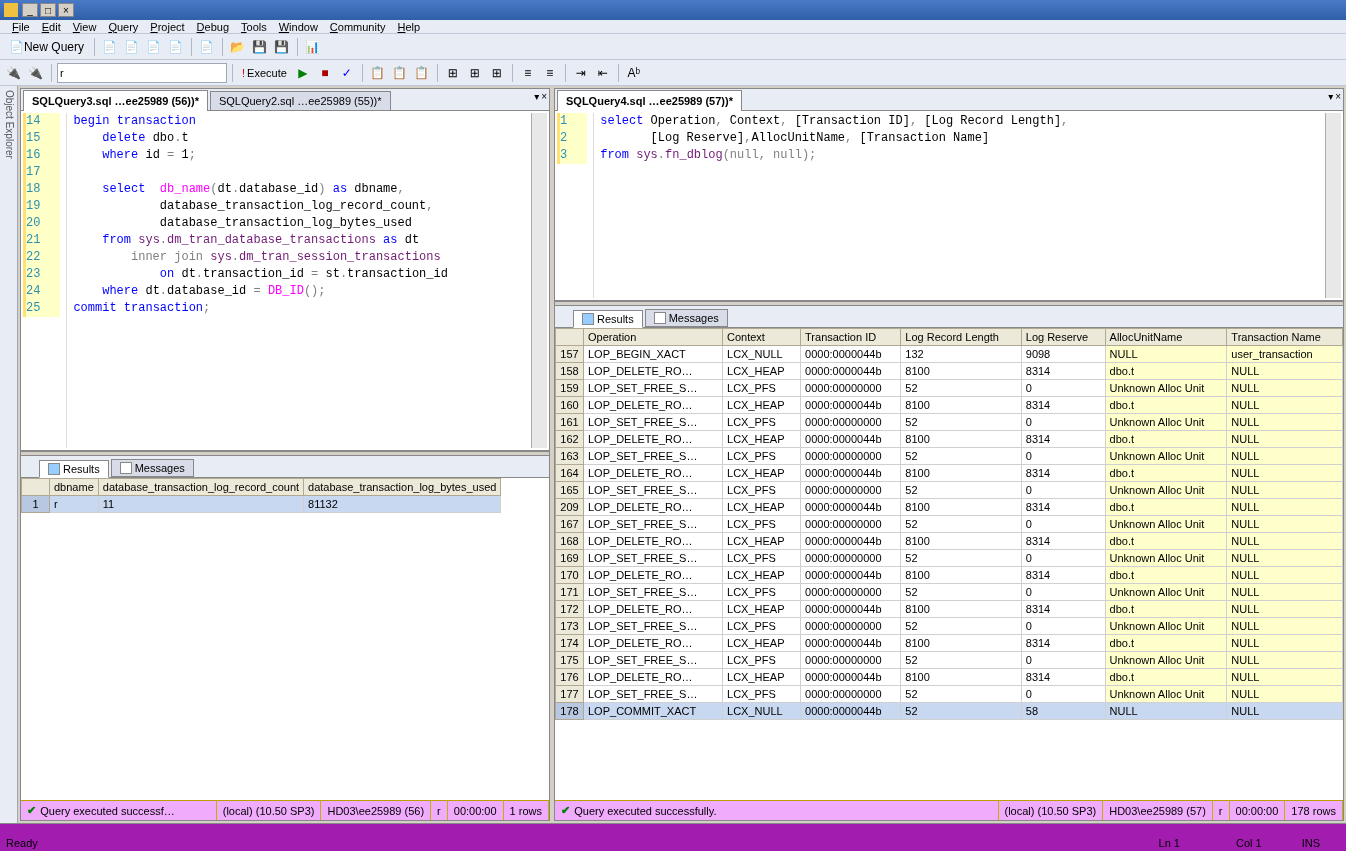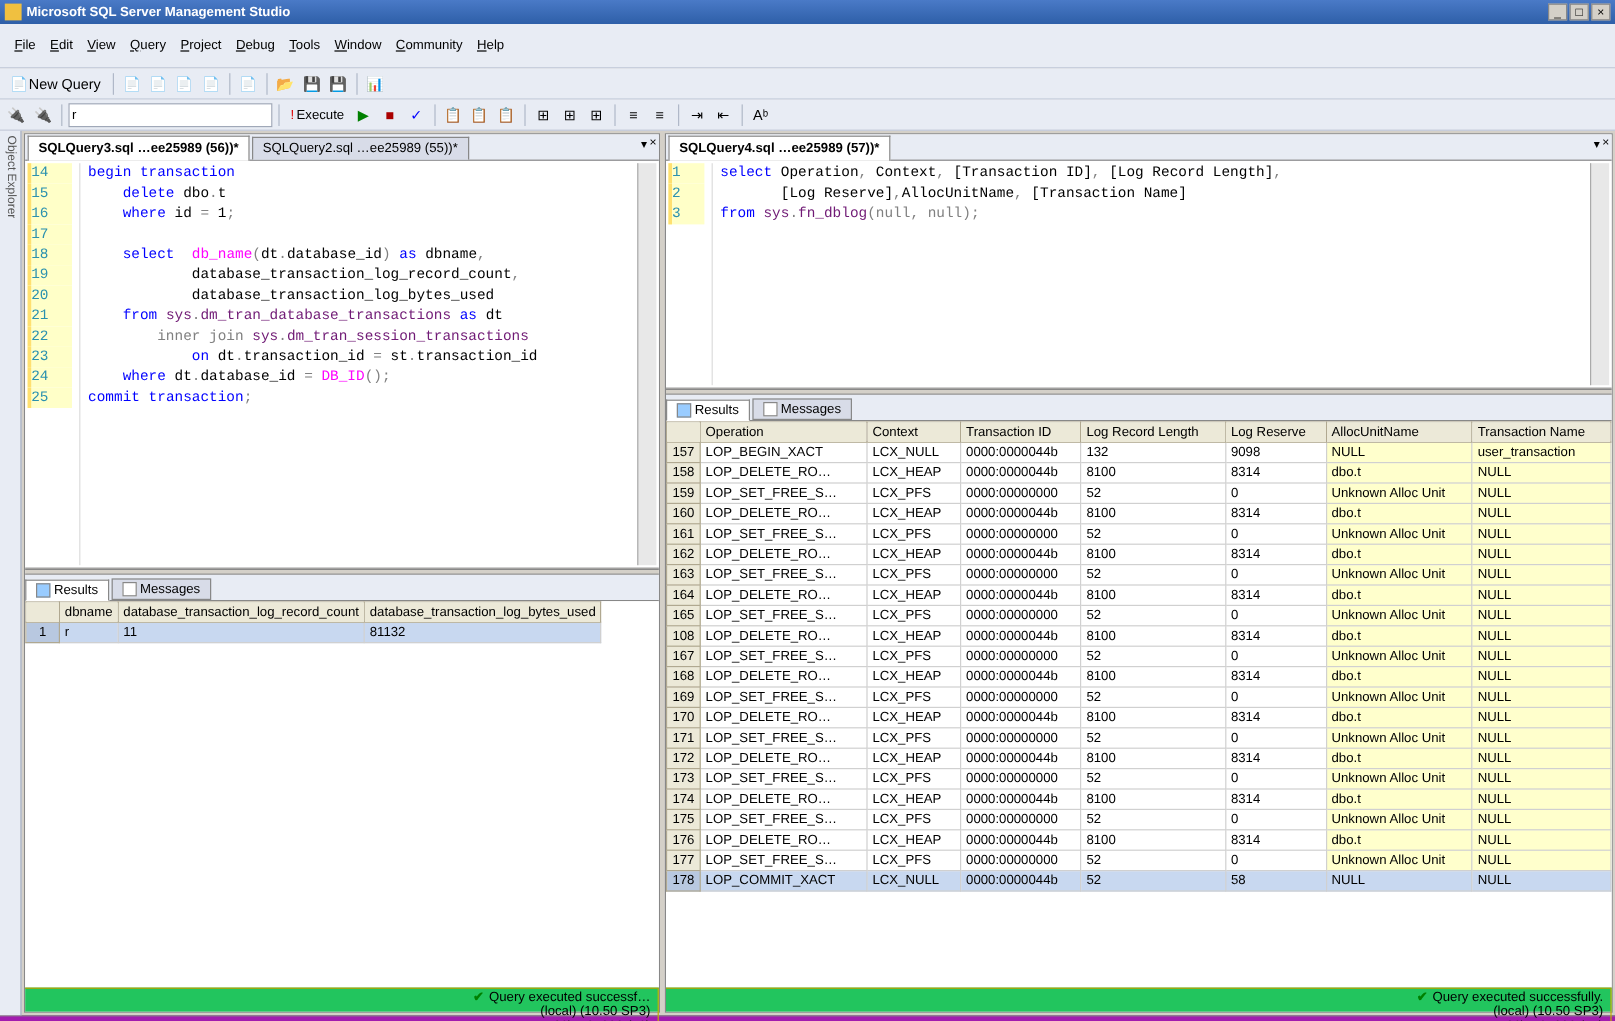--- a/index.html
+++ b/index.html
@@ -2,21 +2,21 @@
 <html><head>
 <meta charset="utf-8">
 <style>
 * { box-sizing: border-box; margin: 0; padding: 0; }
 body { font-family: Tahoma, Arial, sans-serif; font-size: 11px; background: #d4d0c8; overflow: hidden; width: 1346px; height: 851px; }
 .titlebar { background: linear-gradient(to bottom, #4a7ac7, #2e5fa8); height: 20px; display: flex; align-items: center; padding: 0 4px; }
 .titlebar-icon { width: 14px; height: 14px; background: #f0c040; margin-right: 4px; }
 .titlebar-text { color: #fff; font-weight: bold; font-size: 11px; flex: 1; }
 .titlebar-btns { display: flex; gap: 2px; }
 .titlebar-btn { width: 16px; height: 14px; background: #d4d0c8; border: 1px solid #888; font-size: 10px; display:flex;align-items:center;justify-content:center; }
-.menubar { background: #e8ecf4; height: 37px; display: flex; align-items: center; padding: 2px 6px; border-bottom: 1px solid #c0c8d8; }
+.menubar { background: #e8ecf4; height: 14px; display: flex; align-items: center; padding: 2px 6px; border-bottom: 1px solid #c0c8d8; }
 .menu-item { padding: 2px 6px; cursor: default; }
 .menu-item u { text-decoration: underline; }
 .toolbar { background: #e8ecf4; height: 26px; display: flex; align-items: center; padding: 2px 4px; border-bottom: 1px solid #c0c8d8; gap: 2px; }
 .tb-btn { width: 20px; height: 20px; border: 1px solid transparent; display:flex;align-items:center;justify-content:center; font-size:12px; }
 .tb-btn.txt { width: auto; padding: 0 4px; }
 .tb-sep { width: 1px; height: 18px; background: #b0b8c8; margin: 0 3px; }
 .tb-combo { height: 20px; border: 1px solid #a0a8b8; background: #fff; width: 170px; font-size: 11px; padding: 0 2px; }
 .tb-execute { display:flex;align-items:center;gap:2px;padding:0 4px; }
 .main-split { display: flex; height: calc(851px - 20px - 22px - 26px - 26px - 20px); }
 .obj-explorer { width: 18px; background: #e8ecf4; border-right: 1px solid #a0a8b8; writing-mode: vertical-rl; text-orientation: mixed; padding: 4px 2px; font-size: 10px; color: #555; }
@@ -27,48 +27,47 @@
 .tab-controls { position:absolute; right:2px; top:2px; display:flex; gap:2px; font-size:10px; }
 .editor { flex: 1; background: #fff; font-family: Consolas, 'Courier New', monospace; font-size: 12px; padding: 2px; overflow: auto; display:flex; border-bottom:1px solid #888; white-space:pre; }
 .gutter { text-align: right; color: #2b91af; padding-right: 6px; user-select:none; border-right:1px solid #ddd; background:#fff; line-height:17px; }
 .gutter-line{background:#ffffc8;border-left:3px solid #ffe070;padding-right:20px;}
 .code { flex: 1; padding-left: 6px; line-height:17px; }
 .kw-blue { color: #0000ff; }
 .kw-green { color: #701a75; }
 .kw-gray { color: #808080; }
 .kw-magenta { color: #ff00ff; }
 .splitter-h { height: 5px; background: #d4d0c8; border-top:1px solid #888; border-bottom:1px solid #888; cursor: row-resize; }
-.results-tabs { background: #e8ecf4; height: 22px; display: flex; align-items: flex-end; padding: 0 0; border-bottom: 1px solid #888; }
+.results-tabs { background: #e8ecf4; height: 22px; display: flex; align-items: flex-end; padding: 0 18px; border-bottom: 1px solid #888; }
 .rtab { background: #fff; border: 1px solid #888; border-bottom: 1px solid #fff; padding: 2px 8px; margin-right: 2px; margin-bottom:-1px; display:flex;align-items:center;gap:3px; }
 .rtab.inactive { background: #d8dce8; border-bottom:1px solid #888; margin-bottom:0; }
 .grid-wrap { flex: 1; overflow: auto; background: #fff; }
 .grid { border-collapse: collapse; font-size: 11px; }
 .grid th { background: #ece9d8; border: 1px solid #b0a890; padding: 2px 4px; font-weight: normal; text-align: left; position:sticky;top:0; }
 .grid th.rownum { background: #ece9d8; width: 28px; text-align:center; }
 .grid td { border: 1px solid #d0d0d0; padding: 2px 4px; }
 .grid td.rownum { background: #ece9d8; text-align: center; border:1px solid #b0a890; }
 .grid tr.sel td { background: #c8d8f0; }
 .grid tr.sel td.rownum { background:#b8c8e0; }
 .null-cell { background: #ffffcc; }
-.statusbar { background: #22c55e; height: 20px; display: flex; align-items: flex-end; font-size: 11px; border-top:1px solid #b8a000;flex-direction:column; }
+.statusbar { background: #f0abfc; height: 20px; display: flex; align-items: flex-start; font-size: 11px; border-top:1px solid #b8a000; }
 .status-cell { padding: 0 6px; border-right: 1px solid #c0b000; height:100%; display:flex;align-items:center; }
 .status-ok::before { content:"✔"; color: green; font-weight:bold; margin-right:4px; }
 .bottom-status { background: #a21caf; height: 38px; display: flex; align-items: center; padding: 0 6px; font-size: 11px; border-top:1px solid #888; }
 .bottom-status .spacer { flex:1; }
 .left-pane-wrap { display:flex; flex-direction:column; flex:0 0 534px; }
 .right-pane-wrap { display:flex; flex-direction:column; flex:1; }
 .vscroll { width:16px; background:#e8e8e8; border-left:1px solid #aaa; }
 .icon-sq { width:12px;height:12px;display:inline-block;border:1px solid #888; }
 </style>
 </head>
 <body>
 
 <div class="titlebar">
   <span class="titlebar-icon"></span>
-  <span class="titlebar-text">Microsoft SQL Server Management Studio</span>
   <div class="titlebar-btns">
     <span class="titlebar-btn">_</span>
     <span class="titlebar-btn">□</span>
     <span class="titlebar-btn">×</span>
   </div>
 </div>
 
 <div class="menubar" id="menubar">
     <span class="menu-item"><u>F</u>ile</span>
     <span class="menu-item"><u>E</u>dit</span>
@@ -302,21 +301,21 @@
                 <td class="rownum">165</td>
                 <td>LOP_SET_FREE_S…</td>
                 <td>LCX_PFS</td>
                 <td>0000:00000000</td>
                 <td>52</td>
                 <td>0</td>
                 <td class="null-cell">Unknown Alloc Unit</td>
                 <td class="null-cell">NULL</td>
               </tr>
               <tr>
-                <td class="rownum">108</td>
+                <td class="rownum">209</td>
                 <td>LOP_DELETE_RO…</td>
                 <td>LCX_HEAP</td>
                 <td>0000:0000044b</td>
                 <td>8100</td>
                 <td>8314</td>
                 <td class="null-cell">dbo.t</td>
                 <td class="null-cell">NULL</td>
               </tr>
               <tr>
                 <td class="rownum">167</td>

